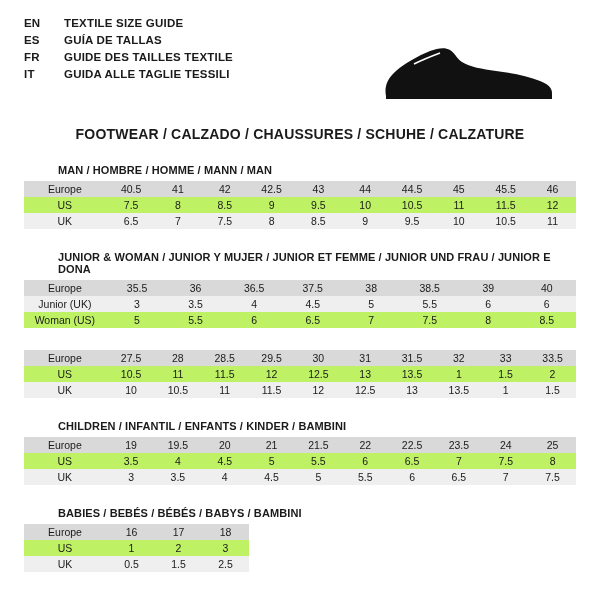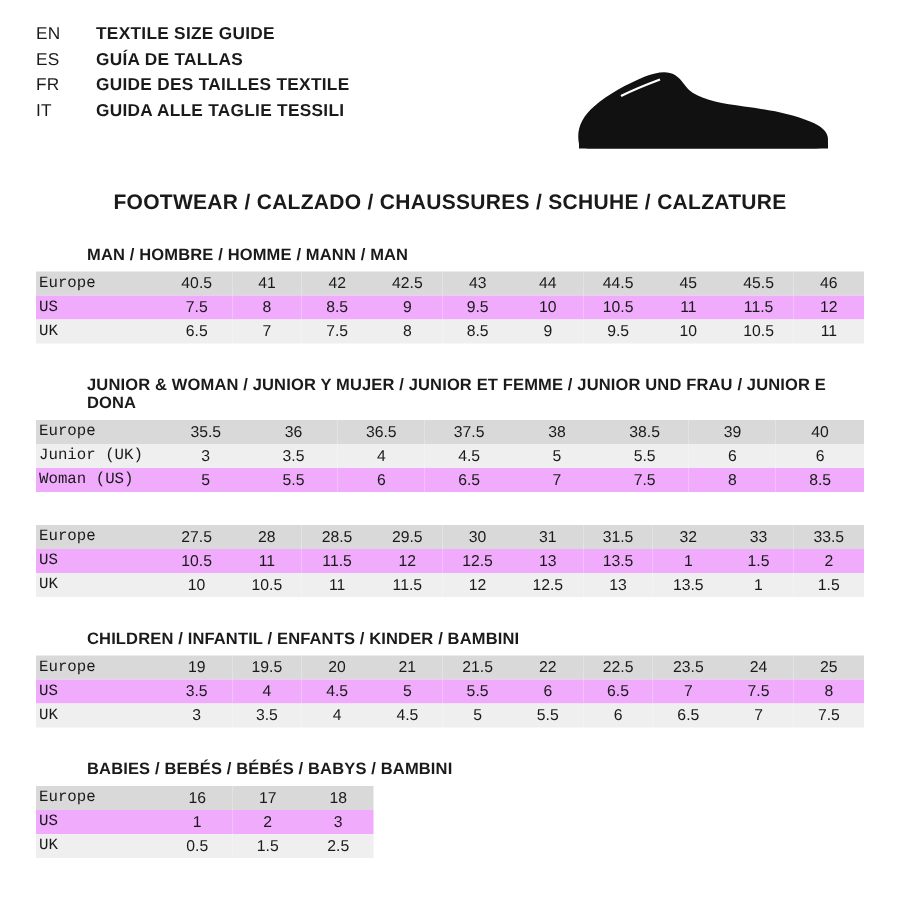--- a/index.html
+++ b/index.html
@@ -34,21 +34,21 @@
     letter-spacing: 0.2px;
   }
   .lang-table td {
     padding: 0 0 3px 0;
     vertical-align: top;
     line-height: 14px;
     white-space: nowrap;
   }
   .lang-code {
     width: 40px;
-    font-weight: normal;
+    font-weight: bold;
   }
   .lang-title {
     font-weight: bold;
   }
   .shoe-wrap {
     position: absolute;
     top: 22px;
     right: 18px;
     width: 180px;
     height: 70px;
@@ -78,34 +78,33 @@
     table-layout: fixed;
   }
   table.size td {
     height: 16px;
     line-height: 16px;
     padding: 0 4px;
     text-align: center;
     white-space: nowrap;
   }
   table.size td.lbl {
-    text-align: left;
+    text-align: center;
     width: 78px;
     padding-left: 2px;
-    font-family: Liberation Mono, monospace;
   }
   tr.head td {
     background: #d9d9d9;
     color: #1a1a1a;
   }
   tr.alt td {
     background: #efefef;
   }
   tr.plain td {
-    background: #f0abfc;
+    background: #bef264;
   }
 </style>
 </head>
 <body>
 
 <div class="page">
 
   <div class="header">
     <table class="lang-table">
       <tbody>

